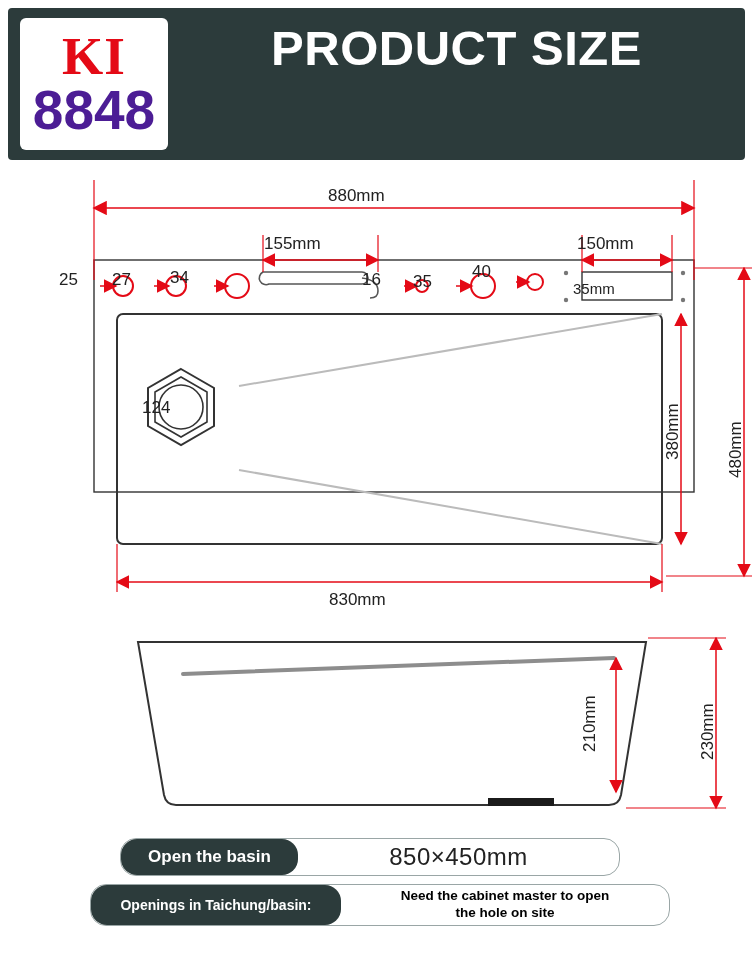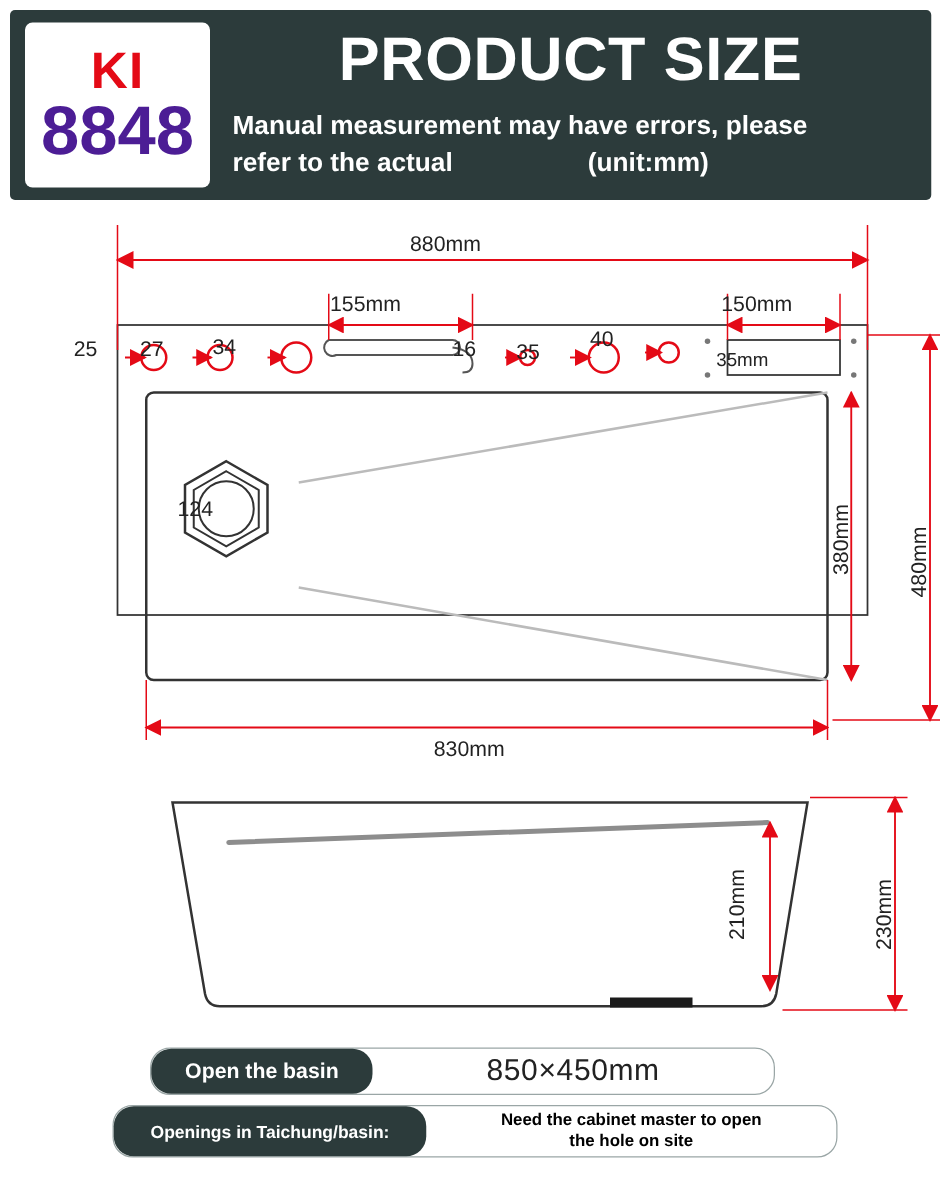--- a/index.html
+++ b/index.html
@@ -28,24 +28,24 @@
     background: #ffffff;
     border-radius: 6px;
     display: flex;
     flex-direction: column;
     align-items: center;
     justify-content: center;
     line-height: 1.0;
   }
   .badge-ki {
     color: #e40a16;
-    font-size: 41px;
+    font-size: 53px;
     font-weight: bold;
     letter-spacing: 1px;
-    font-family: Liberation Sans, sans-serif;
+    font-family: Liberation Serif, serif;
   }
   .badge-num {
     color: #4c1d95;
     font-size: 55px;
     font-weight: bold;
     letter-spacing: 0px;
     font-family: "Liberation Sans", sans-serif;
   }
   .header-title {
     position: absolute;
@@ -139,24 +139,20 @@
 </style>
 </head>
 <body>
 
 <div class="header">
   <div class="badge">
     <div class="badge-ki">KI</div>
     <div class="badge-num">8848</div>
   </div>
   <div class="header-title">PRODUCT SIZE</div>
-  <div class="header-sub">
-    <span>Manual measurement may have errors, please</span><br>
-    <span>refer to the actual</span><span class="unit">(unit:mm)</span>
-  </div>
 </div>
 
 <div class="canvas">
 
   <svg width="753" height="660" viewBox="0 0 753 660">
     <defs>
       <marker id="ar" markerWidth="9" markerHeight="9" refX="8" refY="4.5" orient="auto">
         <path d="M0,0 L9,4.5 L0,9 z" fill="#e40a16"></path>
       </marker>
       <marker id="arS" markerWidth="9" markerHeight="9" refX="1" refY="4.5" orient="auto">
@@ -252,21 +248,21 @@
   <div class="lbl" style="left:170px; top:108px;">34</div>
   <div class="lbl" style="left:362px; top:110px;">16</div>
   <div class="lbl" style="left:413px; top:112px;">35</div>
   <div class="lbl" style="left:472px; top:102px;">40</div>
 
   <div class="lbl" style="left:142px; top:238px;">124</div>
 
   <div class="lbl vert" style="left:663px; top:300px;">380mm</div>
   <div class="lbl vert" style="left:726px; top:318px;">480mm</div>
 
-  <div class="lbl" style="left:347px; top:430px;">830mm</div>
+  <div class="lbl" style="left:329px; top:430px;">830mm</div>
 
   <div class="lbl vert" style="left:580px; top:592px;">210mm</div>
   <div class="lbl vert" style="left:698px; top:600px;">230mm</div>
 </div>
 
 <div class="infobox info1">
   <div class="pill">Open the basin</div>
   <div class="val">850×450mm</div>
 </div>
 

